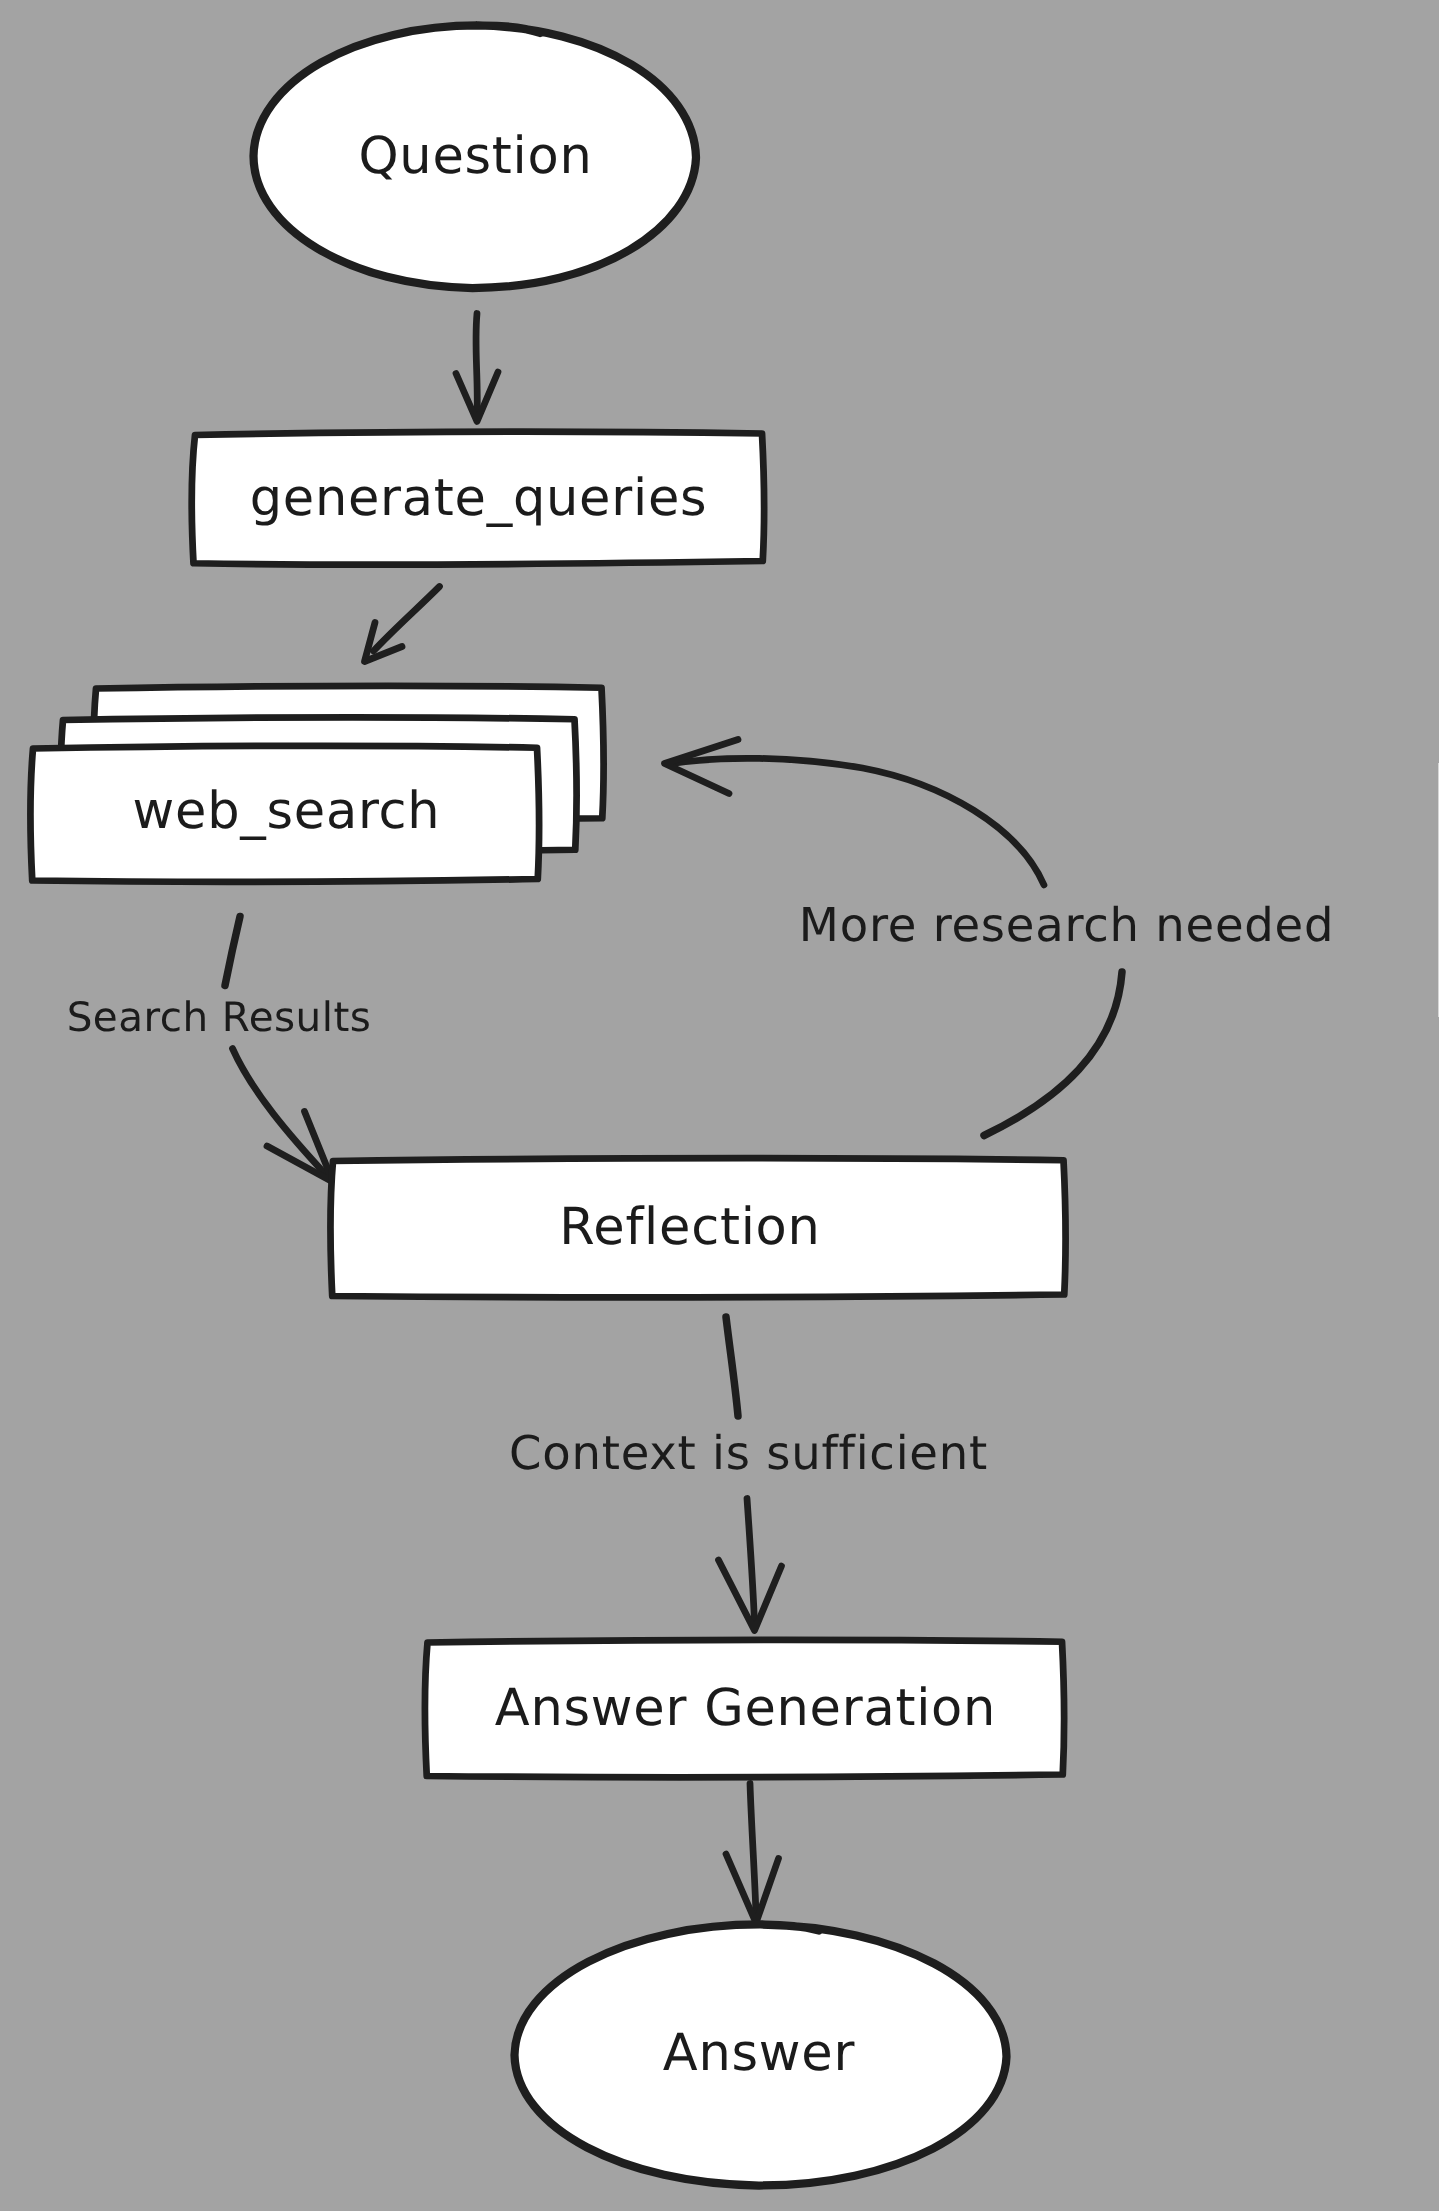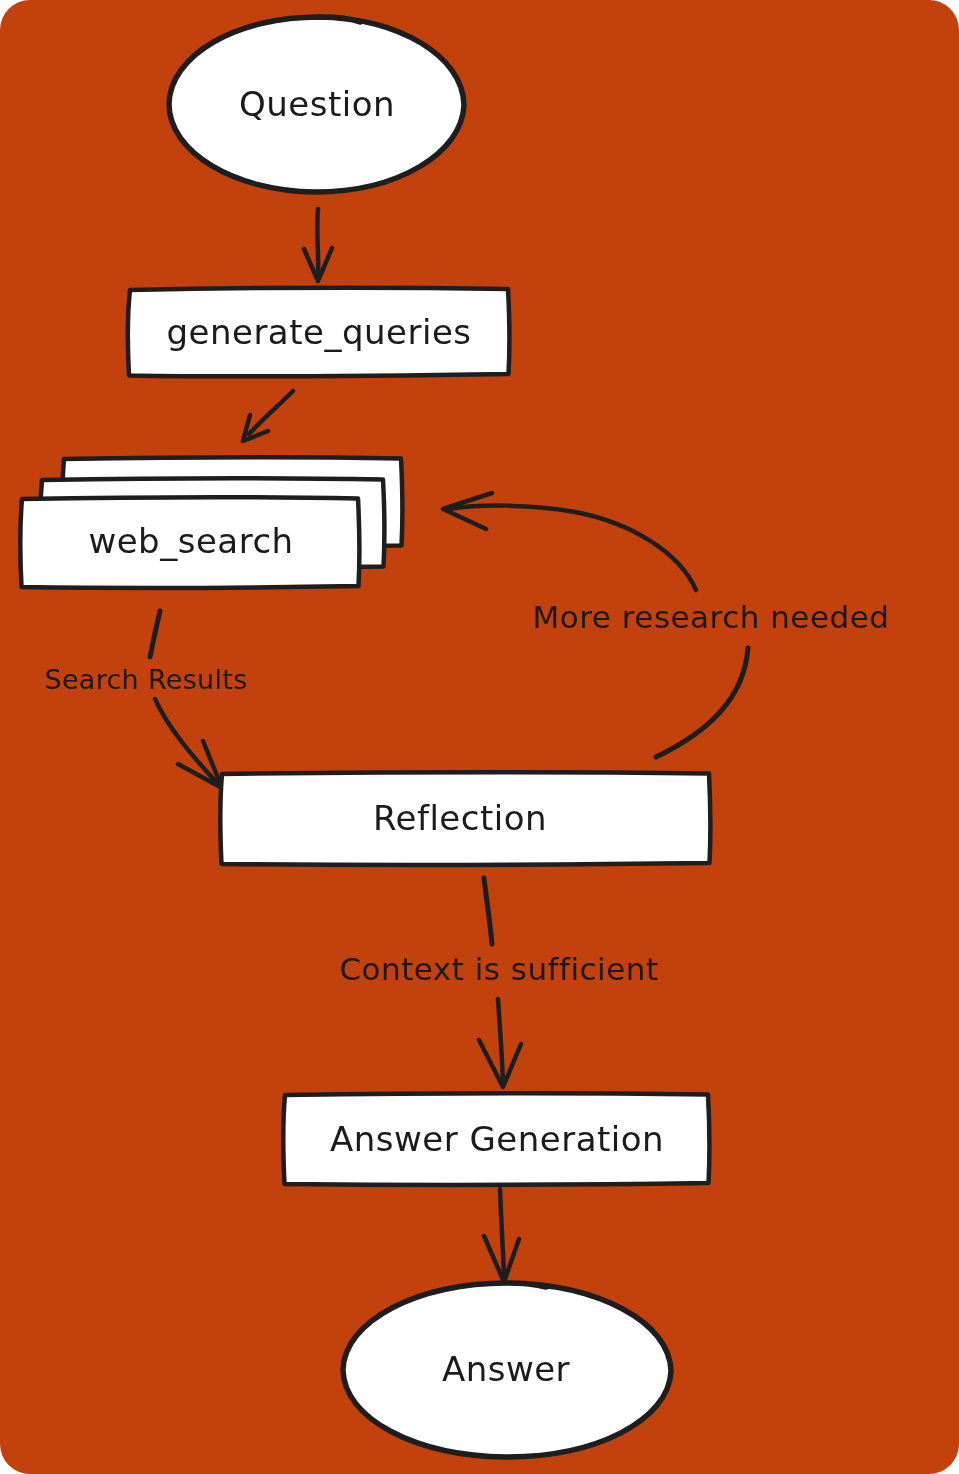--- a/index.html
+++ b/index.html
@@ -4,23 +4,22 @@
 <style>
   html, body {
     margin: 0;
     padding: 0;
     background: #ffffff;
   }
   .canvas-wrap {
     width: 959px;
     height: 1474px;
     position: relative;
-    background: #c2410c;
+    background: #a3a3a3;
     overflow: hidden;
-    border-radius: 30px;
   }
   svg {
     display: block;
   }
   .sketch-text {
     font-family: "DejaVu Sans", "Liberation Sans", sans-serif;
     fill: #1b1b1b;
   }
   .node-text  { font-size: 34px; letter-spacing: 0.5px; }
   .edge-text  { font-size: 31px; letter-spacing: 0.5px; }

